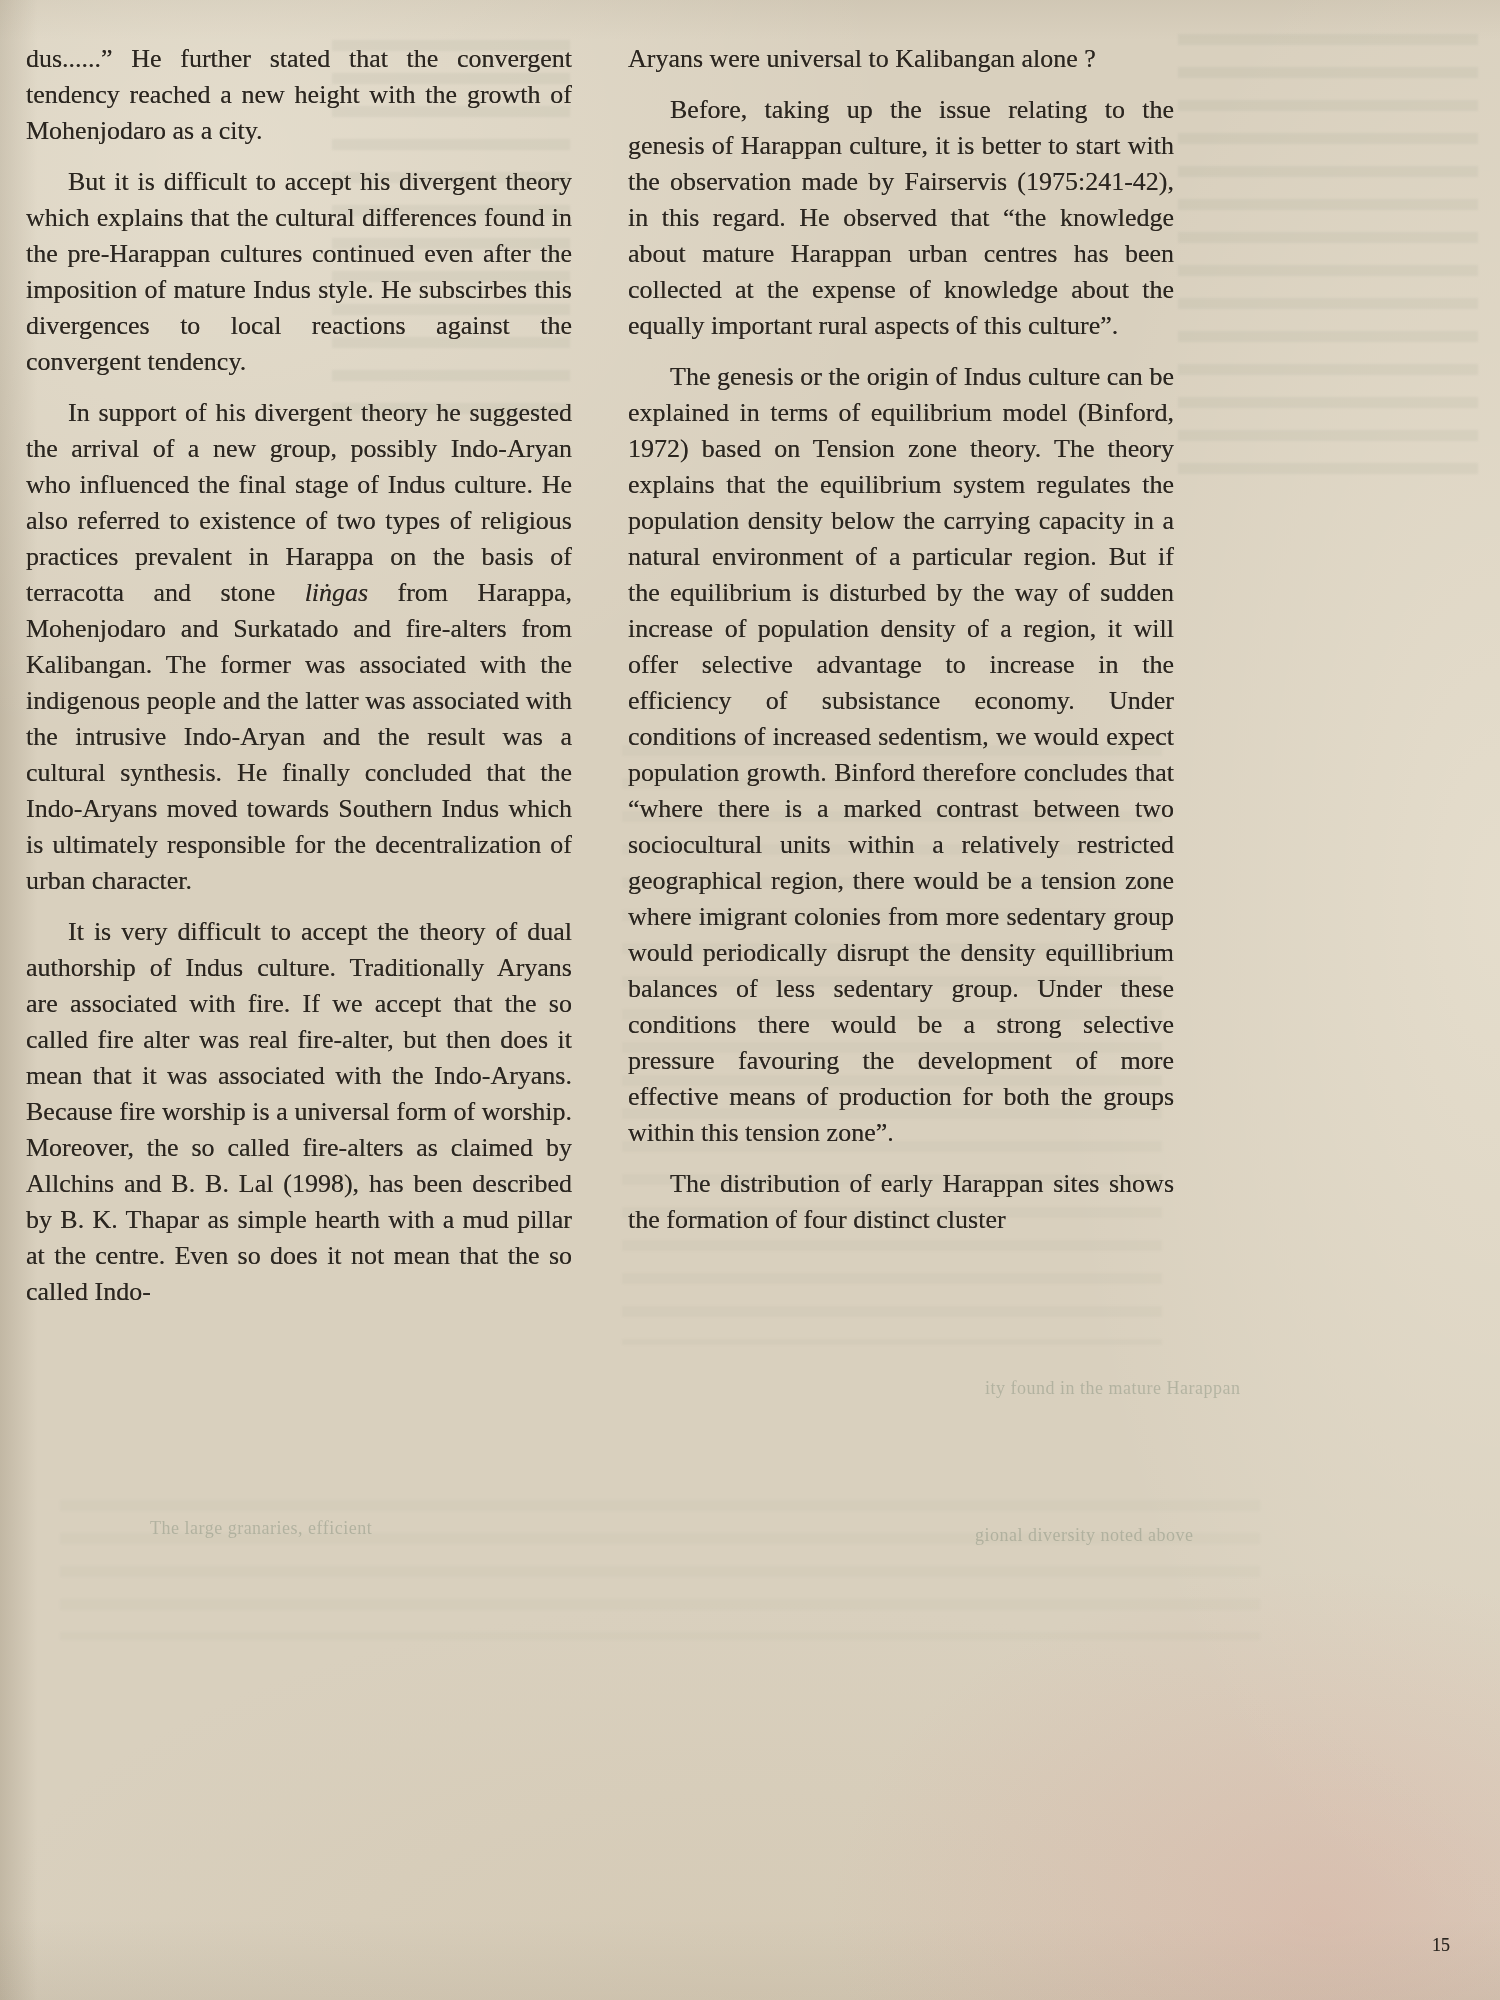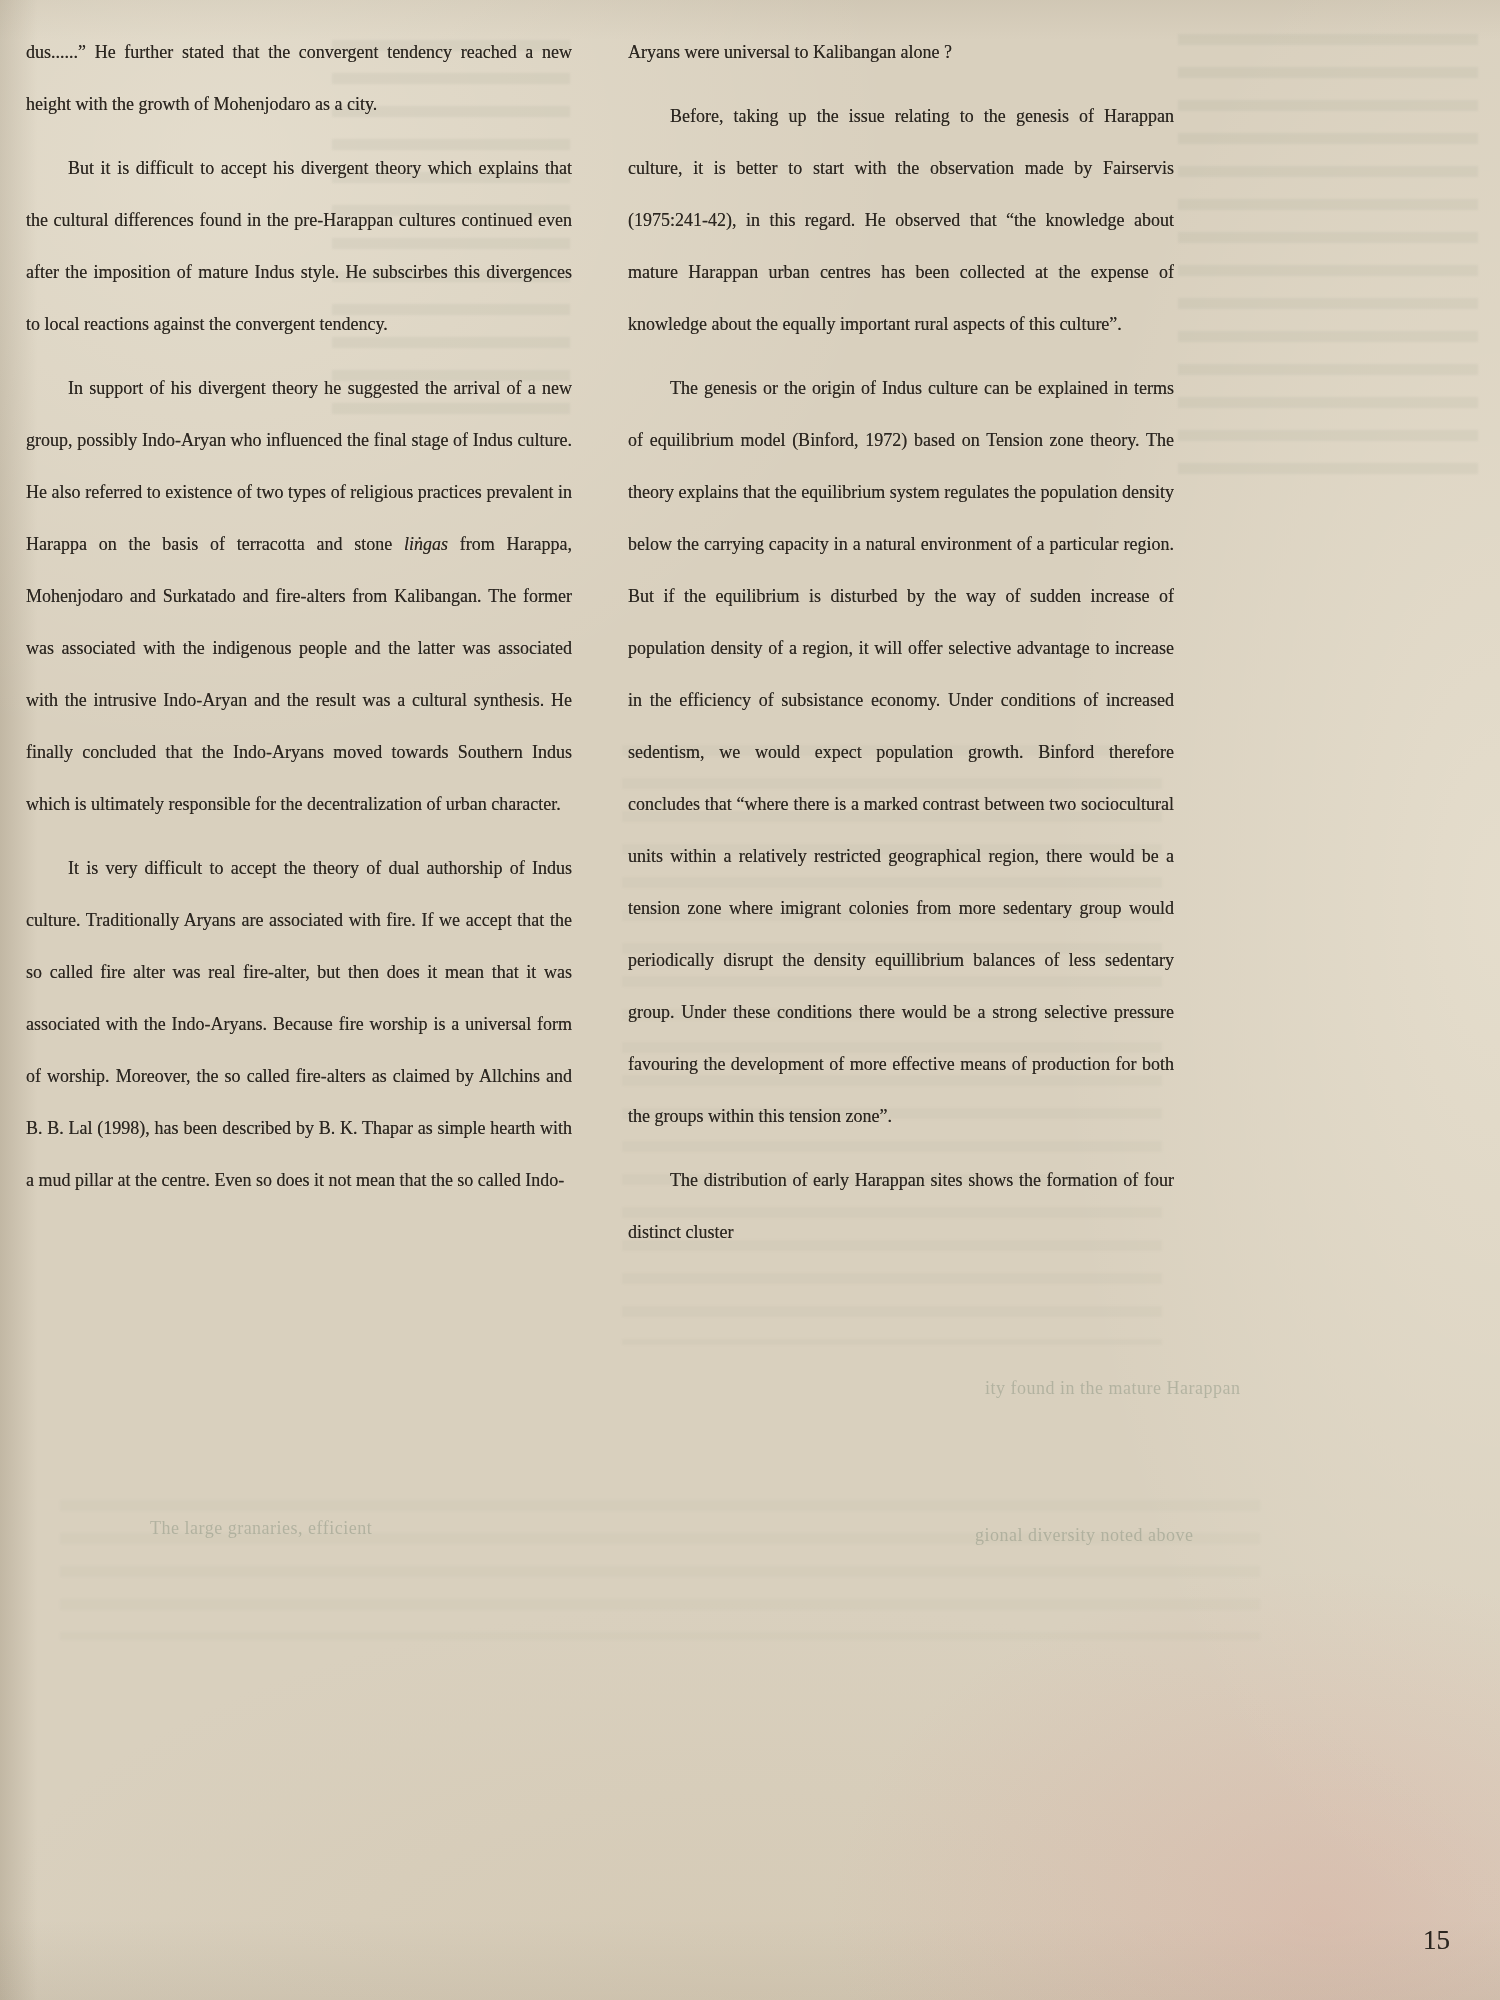--- a/index.html
+++ b/index.html
@@ -18,31 +18,31 @@
       linear-gradient(0deg, rgba(110,95,70,0.10), rgba(110,95,70,0) 4%),
       linear-gradient(180deg, rgba(110,95,70,0.08), rgba(110,95,70,0) 2%);
     color:#2b2620;
   }
   .text-block{
     position:absolute;top:26px;left:26px;
     display:flex;gap:56px;
   }
   .col{width:546px;}
   .para{
-    margin:0 0 12px 0;
-    font-size:18px;
-    line-height:52px;
+    margin:15px 0 12px 0;
+    font-size:26px;
+    line-height:36px;
     text-align:justify;
     text-shadow:0 0 0.6px rgba(43,38,32,0.65);
   }
   .para.indent{text-indent:42px;}
   .it{font-style:italic;}
   .page-number{
     position:absolute;right:50px;bottom:44px;
-    font-size:27px;color:#2b2620;
+    font-size:18px;color:#2b2620;
     text-shadow:0 0 0.6px rgba(43,38,32,0.6);
   }
   .bleed-layer{position:absolute;inset:0;pointer-events:none;}
   .ghost-text{
     position:absolute;
     font-size:18px;
     color:#7e8a78;
     opacity:0.42;
     filter:blur(0.7px);
     white-space:nowrap;

